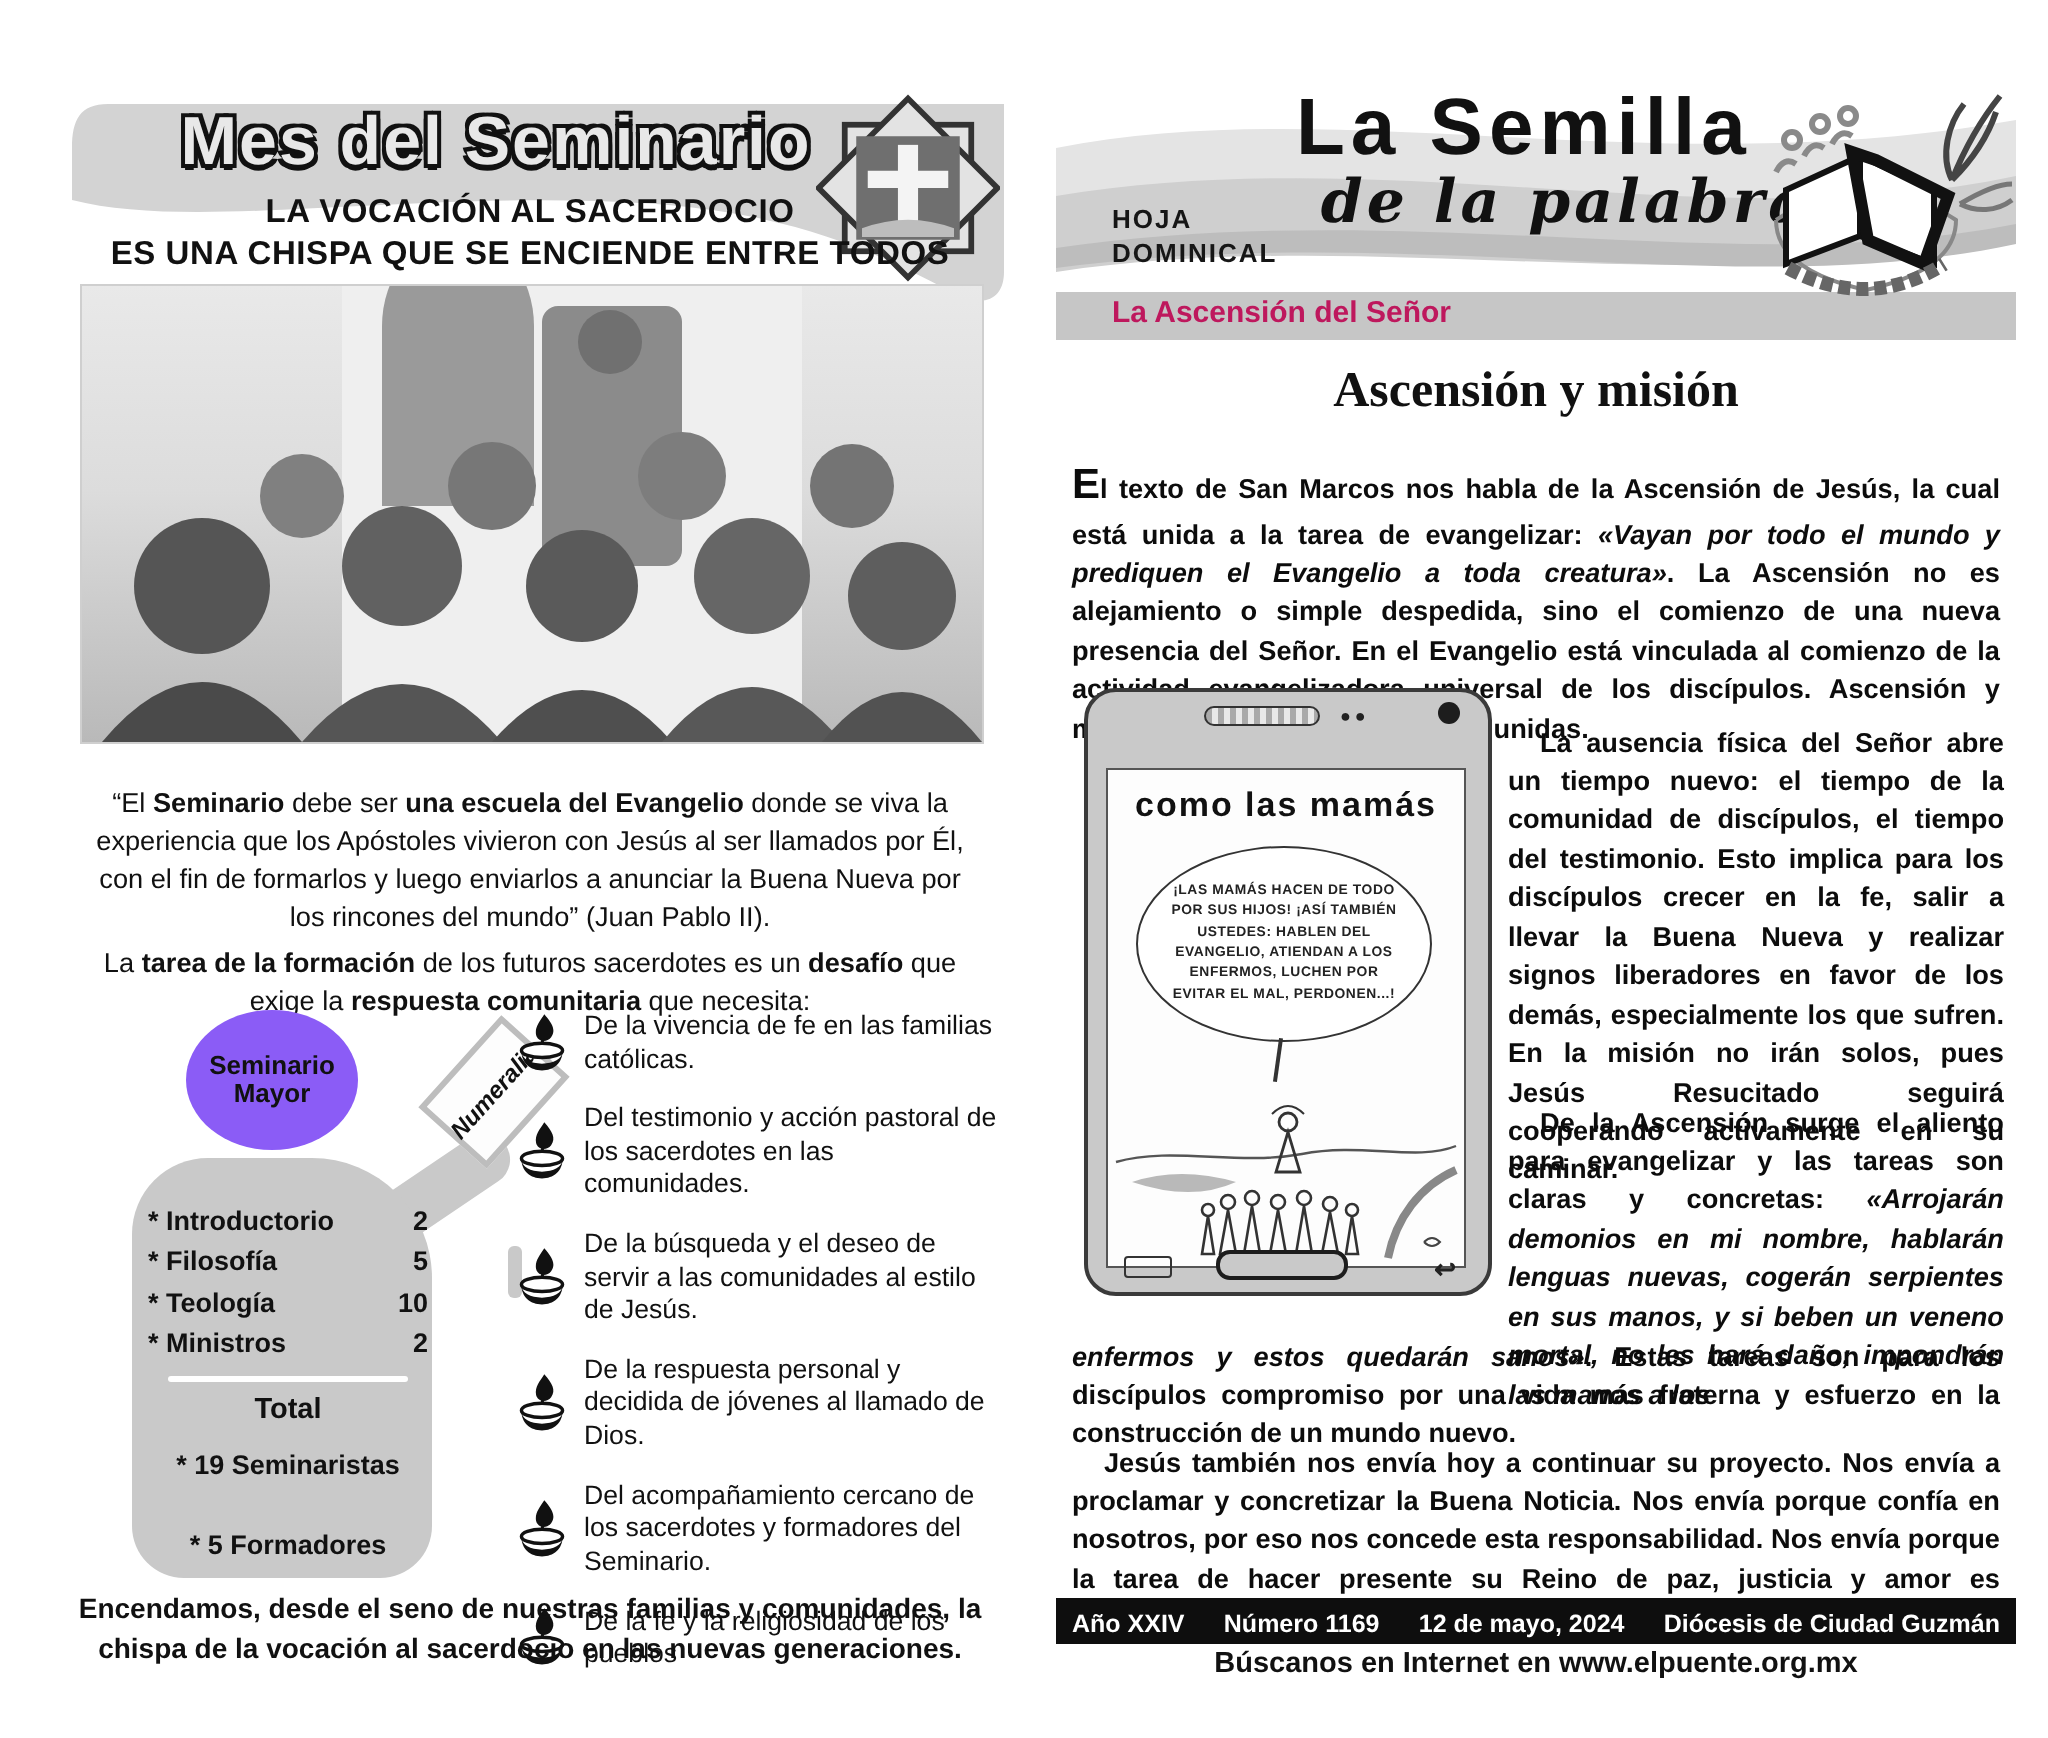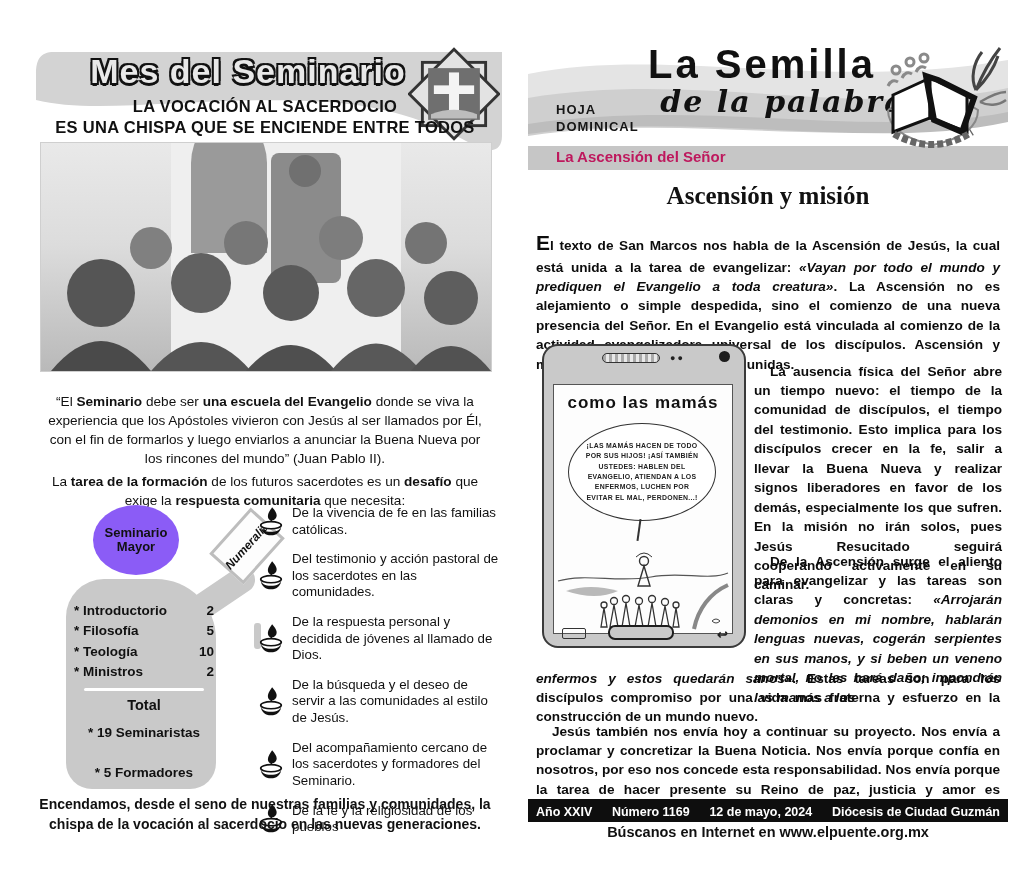--- a/index.html
+++ b/index.html
@@ -203,27 +203,27 @@
     <div class="citem">
       <svg width="30" height="32">
           <use href="#candle"></use>
         </svg>
       <div class="ctext">Del testimonio y acción pastoral de los sacerdotes en las comunidades.</div>
     </div>
     <div class="citem">
       <svg width="30" height="32">
           <use href="#candle"></use>
         </svg>
+      <div class="ctext">De la búsqueda y el deseo de servir a las comunidades al estilo de Jesús.</div>
+    </div>
+    <div class="citem">
+      <svg width="30" height="32">
+          <use href="#candle"></use>
+        </svg>
       <div class="ctext">De la respuesta personal y decidida de jóvenes al llamado de Dios.</div>
-    </div>
-    <div class="citem">
-      <svg width="30" height="32">
-          <use href="#candle"></use>
-        </svg>
-      <div class="ctext">De la búsqueda y el deseo de servir a las comunidades al estilo de Jesús.</div>
     </div>
     <div class="citem">
       <svg width="30" height="32">
           <use href="#candle"></use>
         </svg>
       <div class="ctext">Del acompañamiento cercano de los sacerdotes y formadores del Seminario.</div>
     </div>
     <div class="citem">
       <svg width="30" height="32">
           <use href="#candle"></use>

